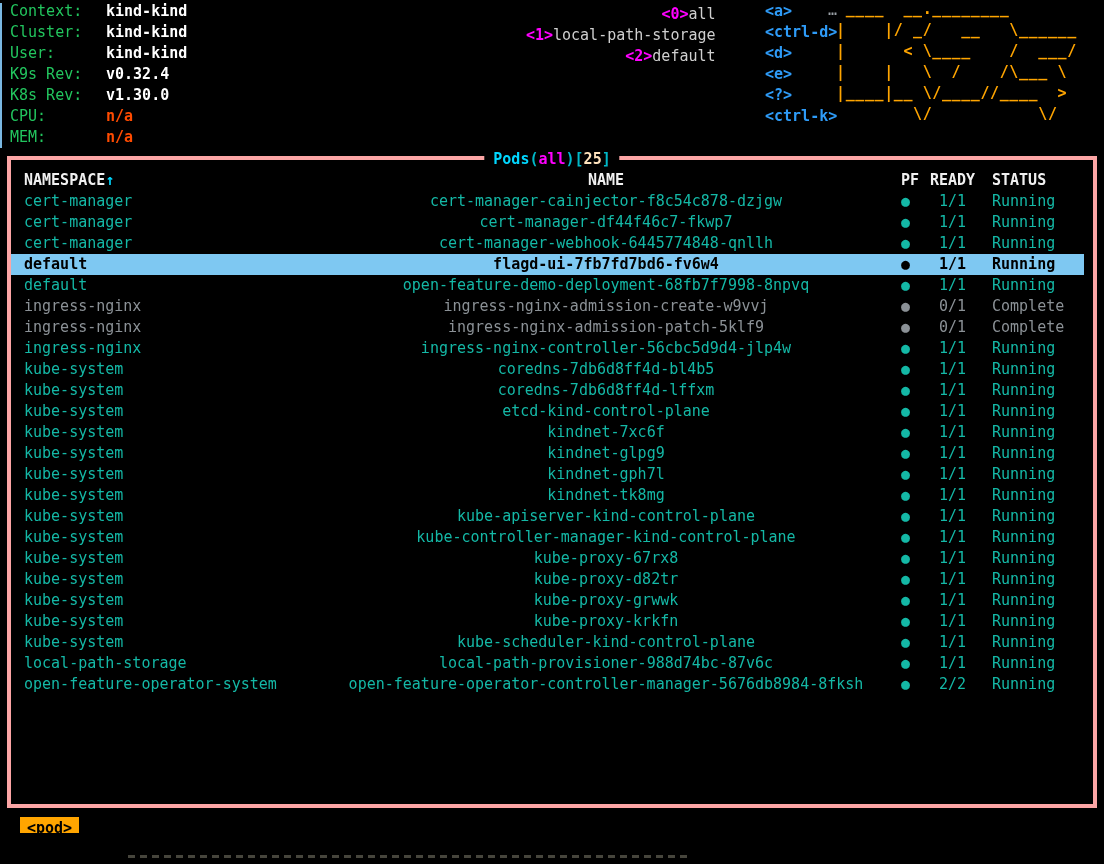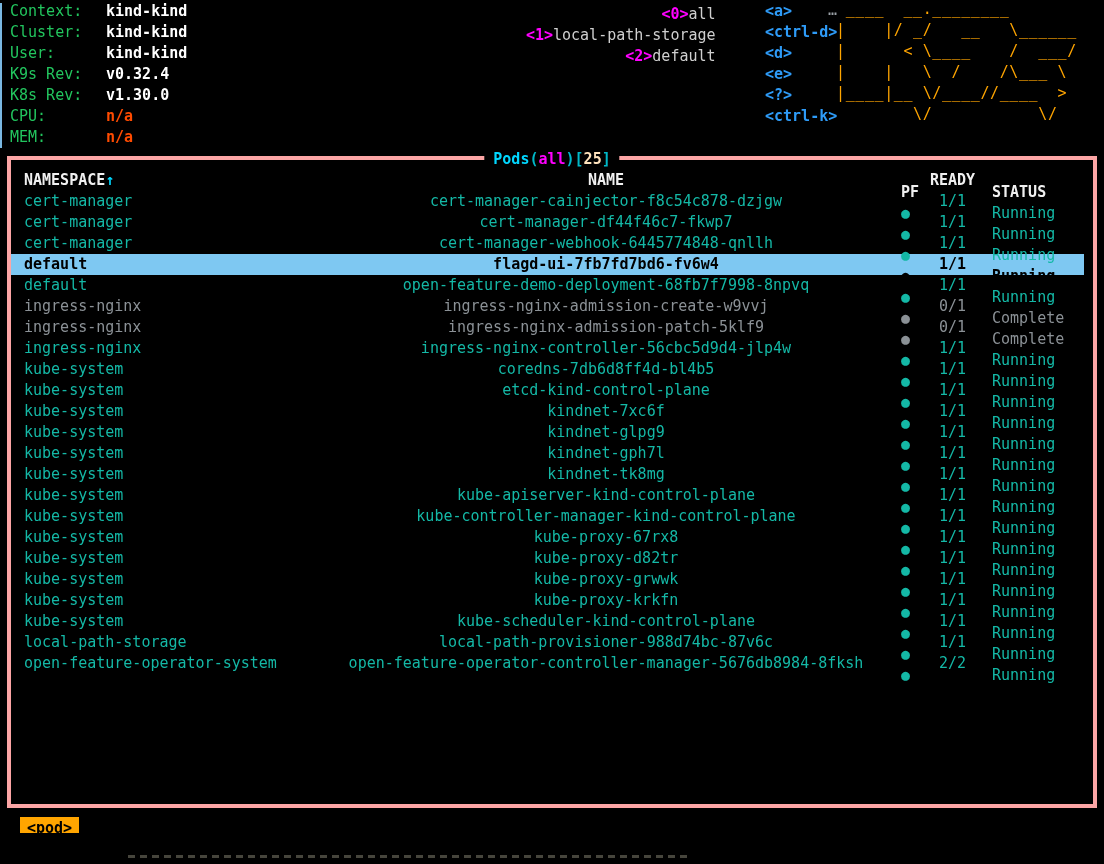--- a/index.html
+++ b/index.html
@@ -18,40 +18,40 @@
   #ns-menu { left:512px; top:4px;text-align:right; }
   .ns-key { display:inline-block; width:41px; color:#ff00ff; font-weight:bold; }
   .ns-label { color:#cfcfcf; }
 
   
   #action-menu { left:765px; top:1px; }
   .action-key { color:#2e9bf7; font-weight:bold; }
 
   
   #logo-ellipsis { left:828px; top:1px; color:#9aa0a6; }
-  #k9s-logo { left:836px; top:-1px; color:#ffa500; font-weight:normal; line-height:21px; letter-spacing:0.6px; white-space:pre; }
+  #k9s-logo { left:836px; top:-1px; color:#ffa500; font-weight:bold; line-height:21px; letter-spacing:0.6px; white-space:pre; }
 
   #header-left-border { left:0; top:3px; width:2px; height:145px; background:#7ab8e2; }
 
   
   #pods-box { left:7px; top:156px; width:1090px; height:652px; border:4px solid #fca5a5; }
   #pods-title { position:absolute; top:-11px; left:50%; transform:translateX(-50%); background:#000; padding:0 9px; line-height:20px; white-space:pre; font-weight:bold; }
   .t-res { color:#00d7ff; }
   .t-punc { color:#00b8c8; }
   .t-scope { color:#ff00ff; }
   .t-count { color:#ffe3bd; }
 
   #rows-wrap { position:absolute; left:0; top:10px; width:1073px; }
   .cell { display:inline-block; vertical-align:top; }
   .c-ns { width:300px; padding-left:13px; }
   .c-name { width:590px;text-align:center; }
-  .c-pf { width:29px;margin-top:12px; }
+  .c-pf { width:29px; }
   .c-ready { width:62px; }
   .c-ready .val { padding-left:9px; display:inline-block; }
-  .c-status { width:88px;margin-top:12px; }
+  .c-status { width:88px; }
 
   .hdr { color:#f0f0f0; font-weight:bold; }
   .hdr .arrow { color:#00d7ff; }
 
   .pod-row { color:#14b8a6; cursor:pointer; }
   .pod-row.dim { color:#8b9196; }
   .pod-row.sel { background:#7ec8f2; color:#000; font-weight:bold; }
 
   
   #crumb { left:20px; top:817px; height:16px; line-height:22px; padding:0 7px; background:#ffa500; color:#000; font-weight:bold; white-space:pre; }
@@ -105,20 +105,21 @@
     <div id="rows-body">
         <div class="row21 pod-row"><span class="cell c-ns">cert-manager</span><span class="cell c-name">cert-manager-cainjector-f8c54c878-dzjgw</span><span class="cell c-pf">●</span><span class="cell c-ready"><span class="val">1/1</span></span><span class="cell c-status">Running</span></div>
         <div class="row21 pod-row"><span class="cell c-ns">cert-manager</span><span class="cell c-name">cert-manager-df44f46c7-fkwp7</span><span class="cell c-pf">●</span><span class="cell c-ready"><span class="val">1/1</span></span><span class="cell c-status">Running</span></div>
         <div class="row21 pod-row"><span class="cell c-ns">cert-manager</span><span class="cell c-name">cert-manager-webhook-6445774848-qnllh</span><span class="cell c-pf">●</span><span class="cell c-ready"><span class="val">1/1</span></span><span class="cell c-status">Running</span></div>
         <div class="row21 pod-row sel"><span class="cell c-ns">default</span><span class="cell c-name">flagd-ui-7fb7fd7bd6-fv6w4</span><span class="cell c-pf">●</span><span class="cell c-ready"><span class="val">1/1</span></span><span class="cell c-status">Running</span></div>
         <div class="row21 pod-row"><span class="cell c-ns">default</span><span class="cell c-name">open-feature-demo-deployment-68fb7f7998-8npvq</span><span class="cell c-pf">●</span><span class="cell c-ready"><span class="val">1/1</span></span><span class="cell c-status">Running</span></div>
         <div class="row21 pod-row dim"><span class="cell c-ns">ingress-nginx</span><span class="cell c-name">ingress-nginx-admission-create-w9vvj</span><span class="cell c-pf">●</span><span class="cell c-ready"><span class="val">0/1</span></span><span class="cell c-status">Complete</span></div>
         <div class="row21 pod-row dim"><span class="cell c-ns">ingress-nginx</span><span class="cell c-name">ingress-nginx-admission-patch-5klf9</span><span class="cell c-pf">●</span><span class="cell c-ready"><span class="val">0/1</span></span><span class="cell c-status">Complete</span></div>
         <div class="row21 pod-row"><span class="cell c-ns">ingress-nginx</span><span class="cell c-name">ingress-nginx-controller-56cbc5d9d4-jlp4w</span><span class="cell c-pf">●</span><span class="cell c-ready"><span class="val">1/1</span></span><span class="cell c-status">Running</span></div>
         <div class="row21 pod-row"><span class="cell c-ns">kube-system</span><span class="cell c-name">coredns-7db6d8ff4d-bl4b5</span><span class="cell c-pf">●</span><span class="cell c-ready"><span class="val">1/1</span></span><span class="cell c-status">Running</span></div>
+        <div class="row21 pod-row"><span class="cell c-ns">kube-system</span><span class="cell c-name">coredns-7db6d8ff4d-lffxm</span><span class="cell c-pf">●</span><span class="cell c-ready"><span class="val">1/1</span></span><span class="cell c-status">Running</span></div>
         <div class="row21 pod-row"><span class="cell c-ns">kube-system</span><span class="cell c-name">etcd-kind-control-plane</span><span class="cell c-pf">●</span><span class="cell c-ready"><span class="val">1/1</span></span><span class="cell c-status">Running</span></div>
         <div class="row21 pod-row"><span class="cell c-ns">kube-system</span><span class="cell c-name">kindnet-7xc6f</span><span class="cell c-pf">●</span><span class="cell c-ready"><span class="val">1/1</span></span><span class="cell c-status">Running</span></div>
         <div class="row21 pod-row"><span class="cell c-ns">kube-system</span><span class="cell c-name">kindnet-glpg9</span><span class="cell c-pf">●</span><span class="cell c-ready"><span class="val">1/1</span></span><span class="cell c-status">Running</span></div>
         <div class="row21 pod-row"><span class="cell c-ns">kube-system</span><span class="cell c-name">kindnet-gph7l</span><span class="cell c-pf">●</span><span class="cell c-ready"><span class="val">1/1</span></span><span class="cell c-status">Running</span></div>
         <div class="row21 pod-row"><span class="cell c-ns">kube-system</span><span class="cell c-name">kindnet-tk8mg</span><span class="cell c-pf">●</span><span class="cell c-ready"><span class="val">1/1</span></span><span class="cell c-status">Running</span></div>
         <div class="row21 pod-row"><span class="cell c-ns">kube-system</span><span class="cell c-name">kube-apiserver-kind-control-plane</span><span class="cell c-pf">●</span><span class="cell c-ready"><span class="val">1/1</span></span><span class="cell c-status">Running</span></div>
         <div class="row21 pod-row"><span class="cell c-ns">kube-system</span><span class="cell c-name">kube-controller-manager-kind-control-plane</span><span class="cell c-pf">●</span><span class="cell c-ready"><span class="val">1/1</span></span><span class="cell c-status">Running</span></div>
         <div class="row21 pod-row"><span class="cell c-ns">kube-system</span><span class="cell c-name">kube-proxy-67rx8</span><span class="cell c-pf">●</span><span class="cell c-ready"><span class="val">1/1</span></span><span class="cell c-status">Running</span></div>
         <div class="row21 pod-row"><span class="cell c-ns">kube-system</span><span class="cell c-name">kube-proxy-d82tr</span><span class="cell c-pf">●</span><span class="cell c-ready"><span class="val">1/1</span></span><span class="cell c-status">Running</span></div>
         <div class="row21 pod-row"><span class="cell c-ns">kube-system</span><span class="cell c-name">kube-proxy-grwwk</span><span class="cell c-pf">●</span><span class="cell c-ready"><span class="val">1/1</span></span><span class="cell c-status">Running</span></div>

